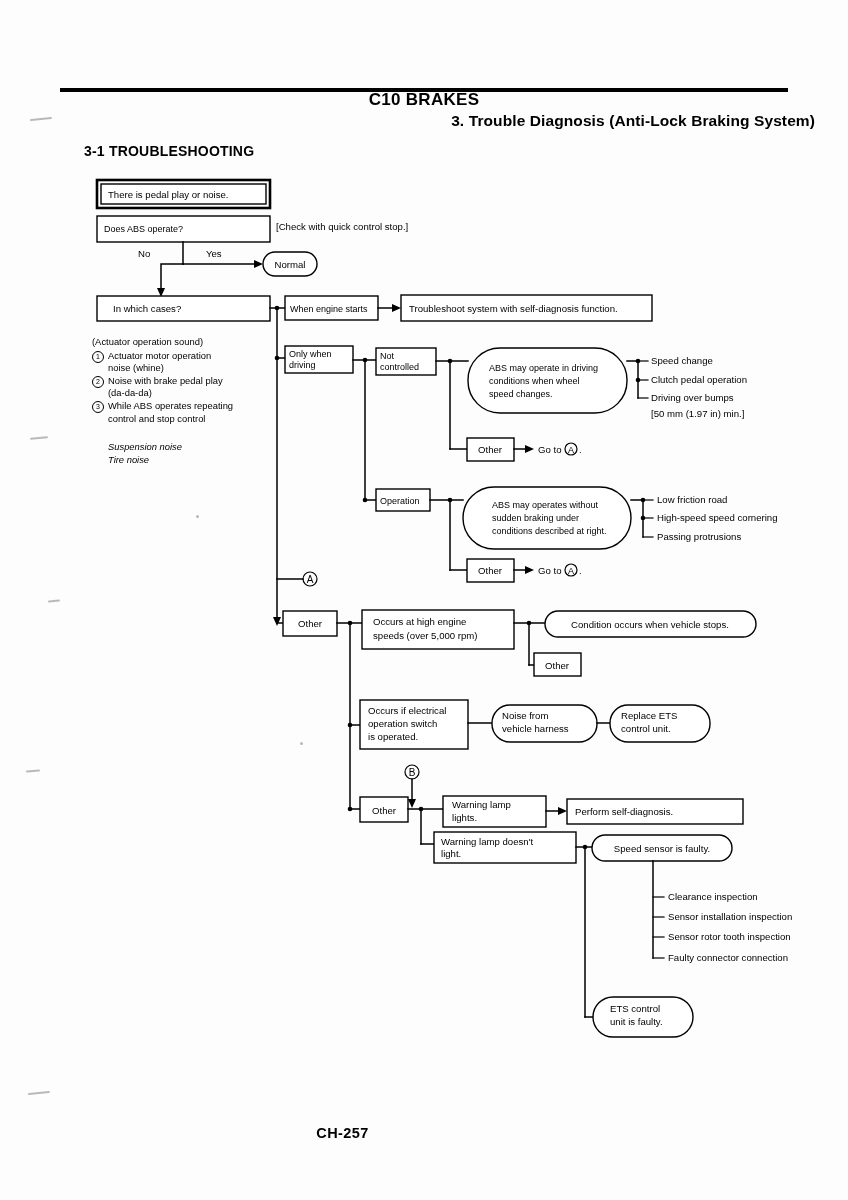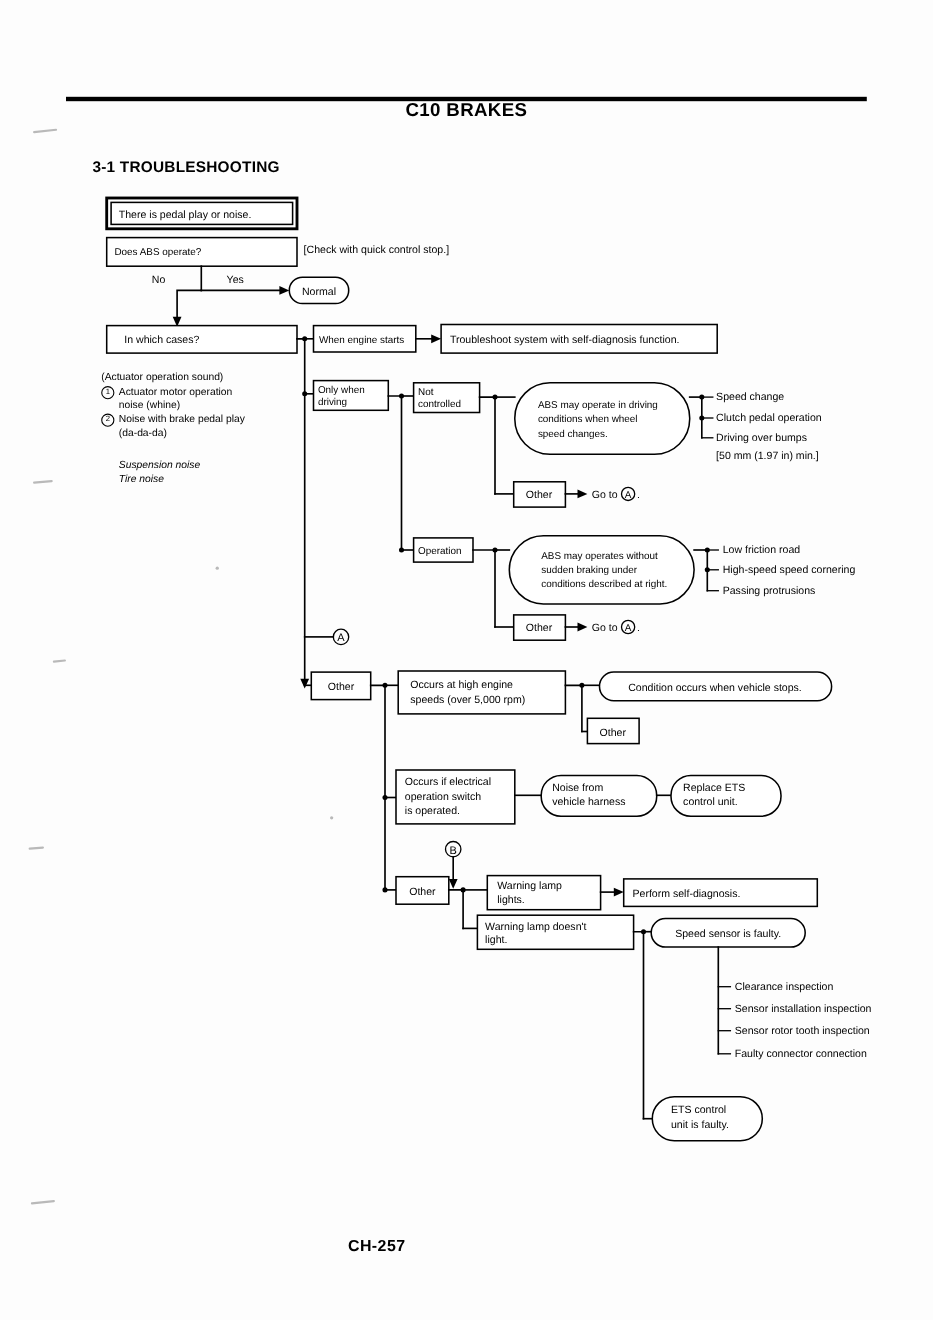--- a/index.html
+++ b/index.html
@@ -46,20 +46,21 @@
   .t-mark{font-size:10px;}
   .dot{fill:#000;}
 </style>
 </head>
 <body>
 
 <div class="page">
 
   <div id="header-title">C10 BRAKES</div>
   <div id="header-rule"></div>
+  <div id="section-title">3. Trouble Diagnosis (Anti-Lock Braking System)</div>
   <div id="subsection-title">3-1  TROUBLESHOOTING</div>
 
   <div class="speck" style="left:30px;top:118px;width:22px;height:2px;border-radius:1px;transform:rotate(-6deg);"></div>
   <div class="speck" style="left:30px;top:437px;width:18px;height:2px;border-radius:1px;transform:rotate(-5deg);"></div>
   <div class="speck" style="left:48px;top:600px;width:12px;height:2px;border-radius:1px;transform:rotate(-6deg);"></div>
   <div class="speck" style="left:26px;top:770px;width:14px;height:2px;border-radius:1px;transform:rotate(-4deg);"></div>
   <div class="speck" style="left:28px;top:1092px;width:22px;height:2px;border-radius:1px;transform:rotate(-6deg);"></div>
   <div class="speck" style="left:196px;top:515px;width:3px;height:3px;"></div>
   <div class="speck" style="left:300px;top:742px;width:3px;height:3px;"></div>
 
@@ -68,20 +69,25 @@
     <div style="position:relative;padding-left:16px;margin-top:1px;">
       <span style="position:absolute;left:0;top:1px;width:10px;height:10px;border:1px solid #000;border-radius:50%;font-size:7px;line-height:10px;text-align:center;">1</span>
       <div>Actuator motor operation</div>
       <div>noise (whine)</div>
     </div>
     <div style="position:relative;padding-left:16px;">
       <span style="position:absolute;left:0;top:1px;width:10px;height:10px;border:1px solid #000;border-radius:50%;font-size:7px;line-height:10px;text-align:center;">2</span>
       <div>Noise with brake pedal play</div>
       <div>(da-da-da)</div>
     </div>
+    <div style="position:relative;padding-left:16px;">
+      <span style="position:absolute;left:0;top:1px;width:10px;height:10px;border:1px solid #000;border-radius:50%;font-size:7px;line-height:10px;text-align:center;">3</span>
+      <div>While ABS operates repeating</div>
+      <div>control and stop control</div>
+    </div>
     <div style="padding-left:16px;margin-top:16px;font-style:italic;">
       <div>Suspension noise</div>
       <div>Tire noise</div>
     </div>
   </div>
 
   <svg id="flow" viewBox="0 0 848 1200">
 
     <rect class="bx-heavy" x="97" y="180" width="173" height="28"></rect>
     <rect class="bx" x="101" y="184" width="165" height="20"></rect>

